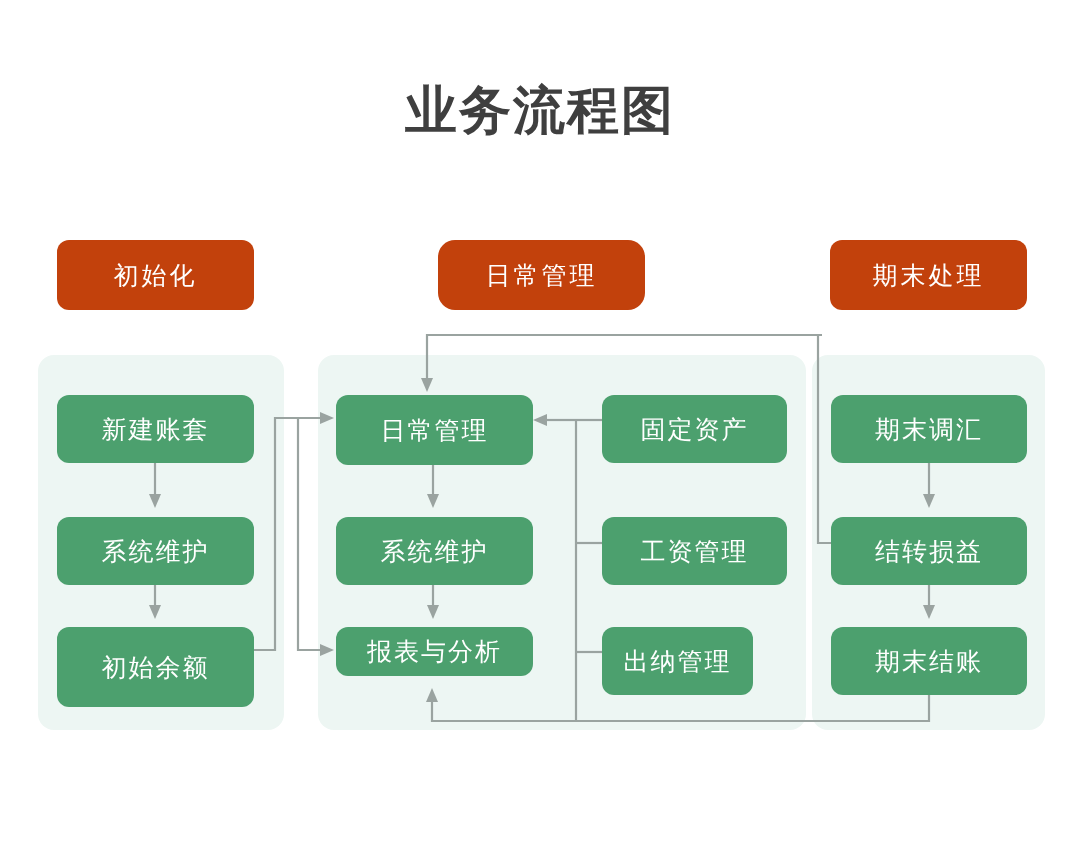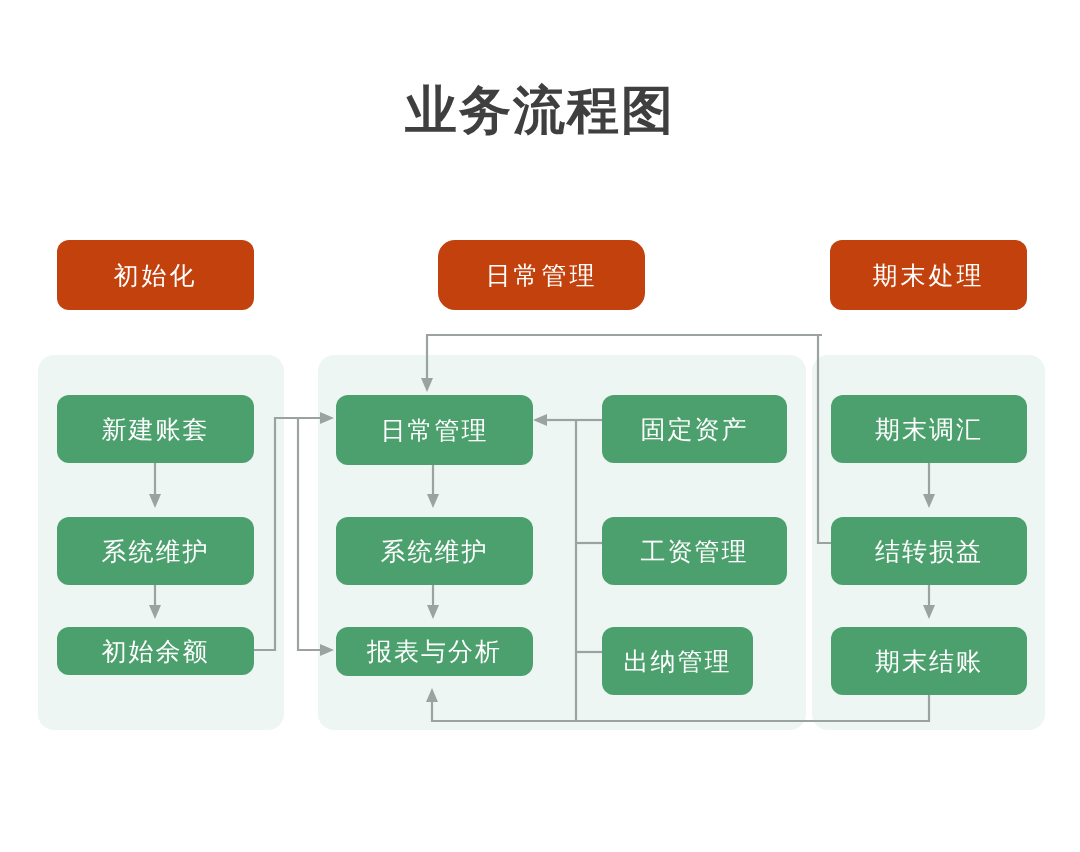--- a/index.html
+++ b/index.html
@@ -124,21 +124,21 @@
   <div class="hdr" style="left:830px; top:240px; width:197px; height:70px;">
     <span>期末处理</span>
   </div>
 
   <div class="node" style="left:57px; top:387px; width:197px; height:68px;">
     <span>新建账套</span>
   </div>
   <div class="node" style="left:57px; top:509px; width:197px; height:68px;">
     <span>系统维护</span>
   </div>
-  <div class="node" style="left:57px; top:619px; width:197px; height:48px;">
+  <div class="node" style="left:57px; top:619px; width:197px; height:80px;">
     <span>初始余额</span>
   </div>
 
   <div class="node" style="left:336px; top:387px; width:197px; height:70px;">
     <span>日常管理</span>
   </div>
   <div class="node" style="left:336px; top:509px; width:197px; height:68px;">
     <span>系统维护</span>
   </div>
   <div class="node" style="left:336px; top:619px; width:197px; height:49px;">

